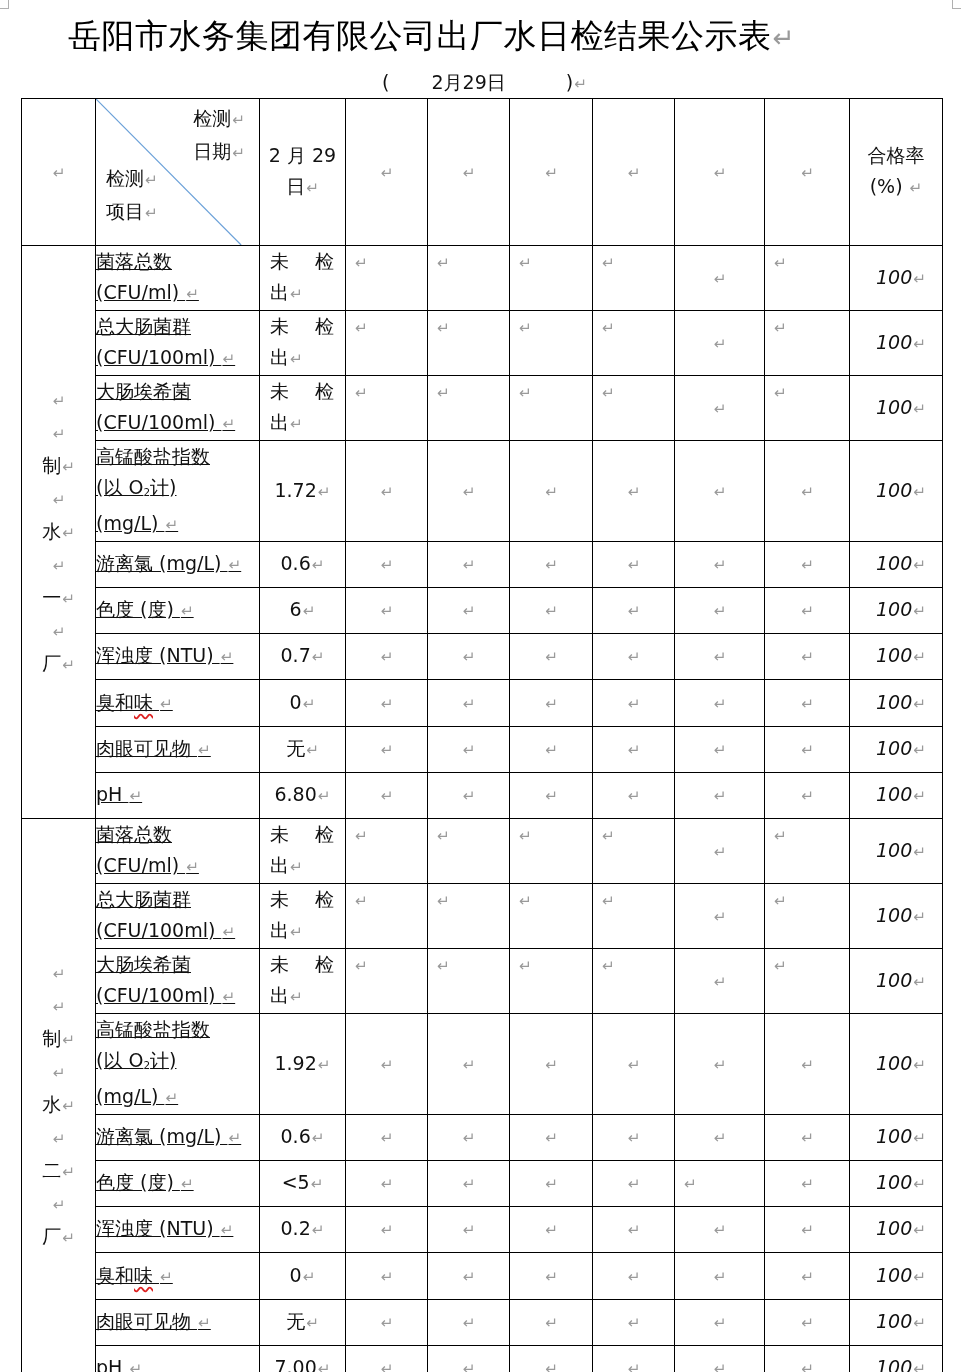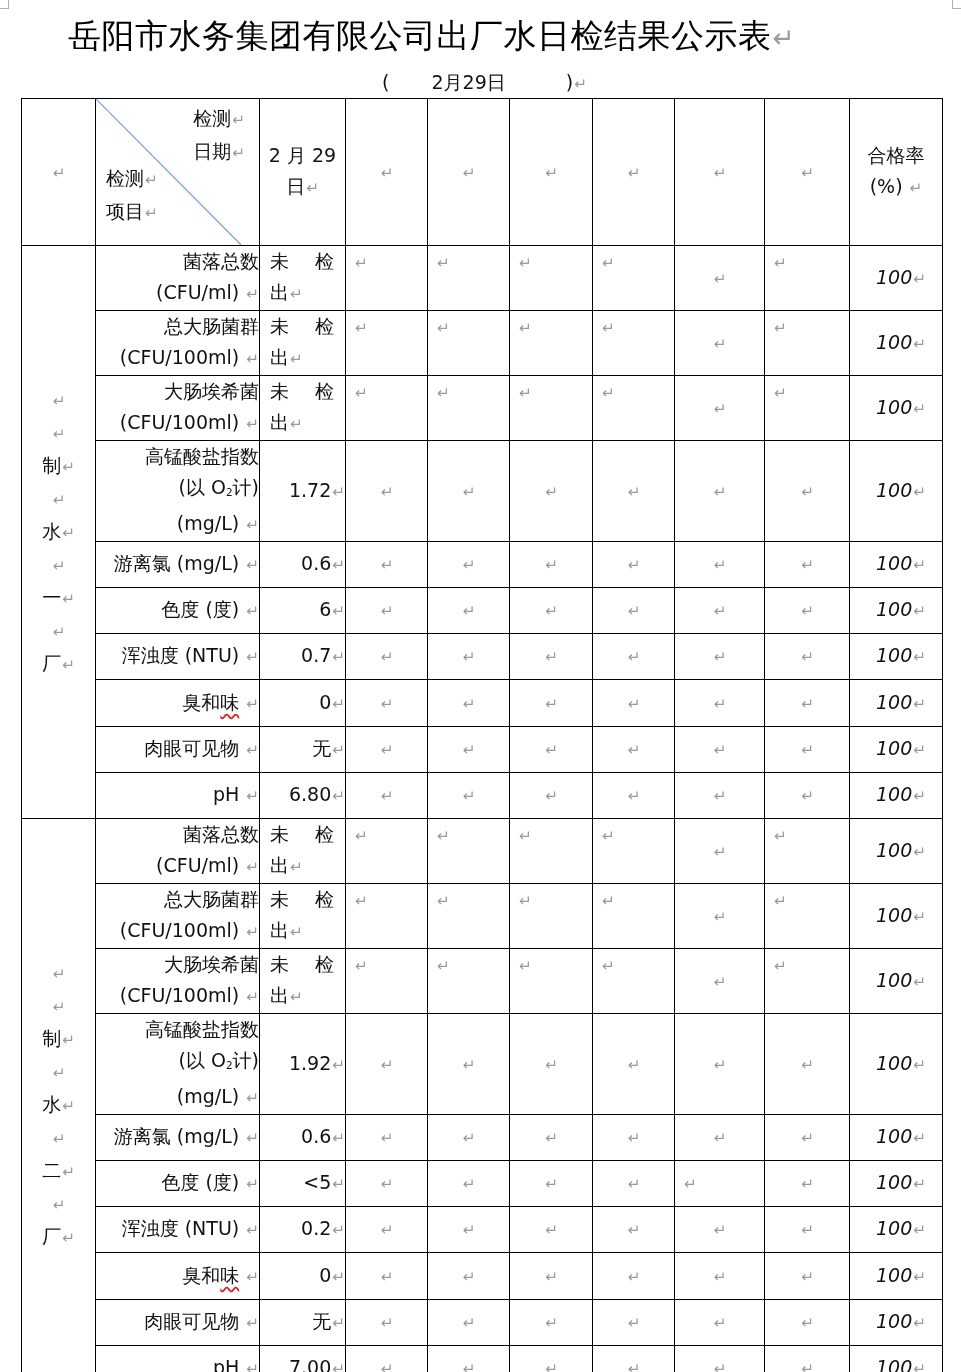--- a/index.html
+++ b/index.html
@@ -7,22 +7,22 @@
          font-family:"DejaVu Sans","Liberation Sans",sans-serif; color:#111; }
   .corner { position:absolute; width:8px; height:8px; border-color:#b0b0b0; border-style:solid; }
   .corner.tl { left:0; top:0; border-width:0 1px 1px 0; }
   .corner.tr { right:0; top:0; border-width:0 0 1px 1px; }
   .title { position:absolute; left:0; top:14px; width:863px; text-align:center;
            font-size:33px; letter-spacing:0.5px; color:#000; }
   .subtitle { position:absolute; left:4px; top:70px; width:961px; text-align:center; font-size:19px; }
   .mark { color:#9a9a9a; font-size:0.8em; margin-left:1px; }
   table { position:absolute; left:21px; top:98px; border-collapse:collapse; table-layout:fixed; width:921px; }
   td { border:1.3px solid #000; font-size:19px; padding:0; vertical-align:middle; text-align:center; line-height:31px; position:relative; }
-  td.item { text-align:right; }
-  td.val { text-align:right; }
+  td.item { text-align:left;text-decoration:underline; }
+  td.val { text-align:center; }
   td.val.split { text-align:left; padding-left:10px; }
   td.empty-top { vertical-align:top; text-align:left; padding-left:8px; }
   td.empty-mid { text-align:center; }
   td.rate { text-align:right; padding-right:16px;font-style:italic; }
   .diag-wrap { position:absolute; inset:0; }
   .diag-wrap svg { position:absolute; left:0; top:0; width:100%; height:100%; }
   .hdr-date { position:absolute; right:14px; top:4px; text-align:right; line-height:31px; }
   .hdr-item { position:absolute; left:10px; top:64px; text-align:left; line-height:31px; }
   .plant { line-height:31px; }
   .sub { font-size:0.55em; vertical-align:-2px; }

